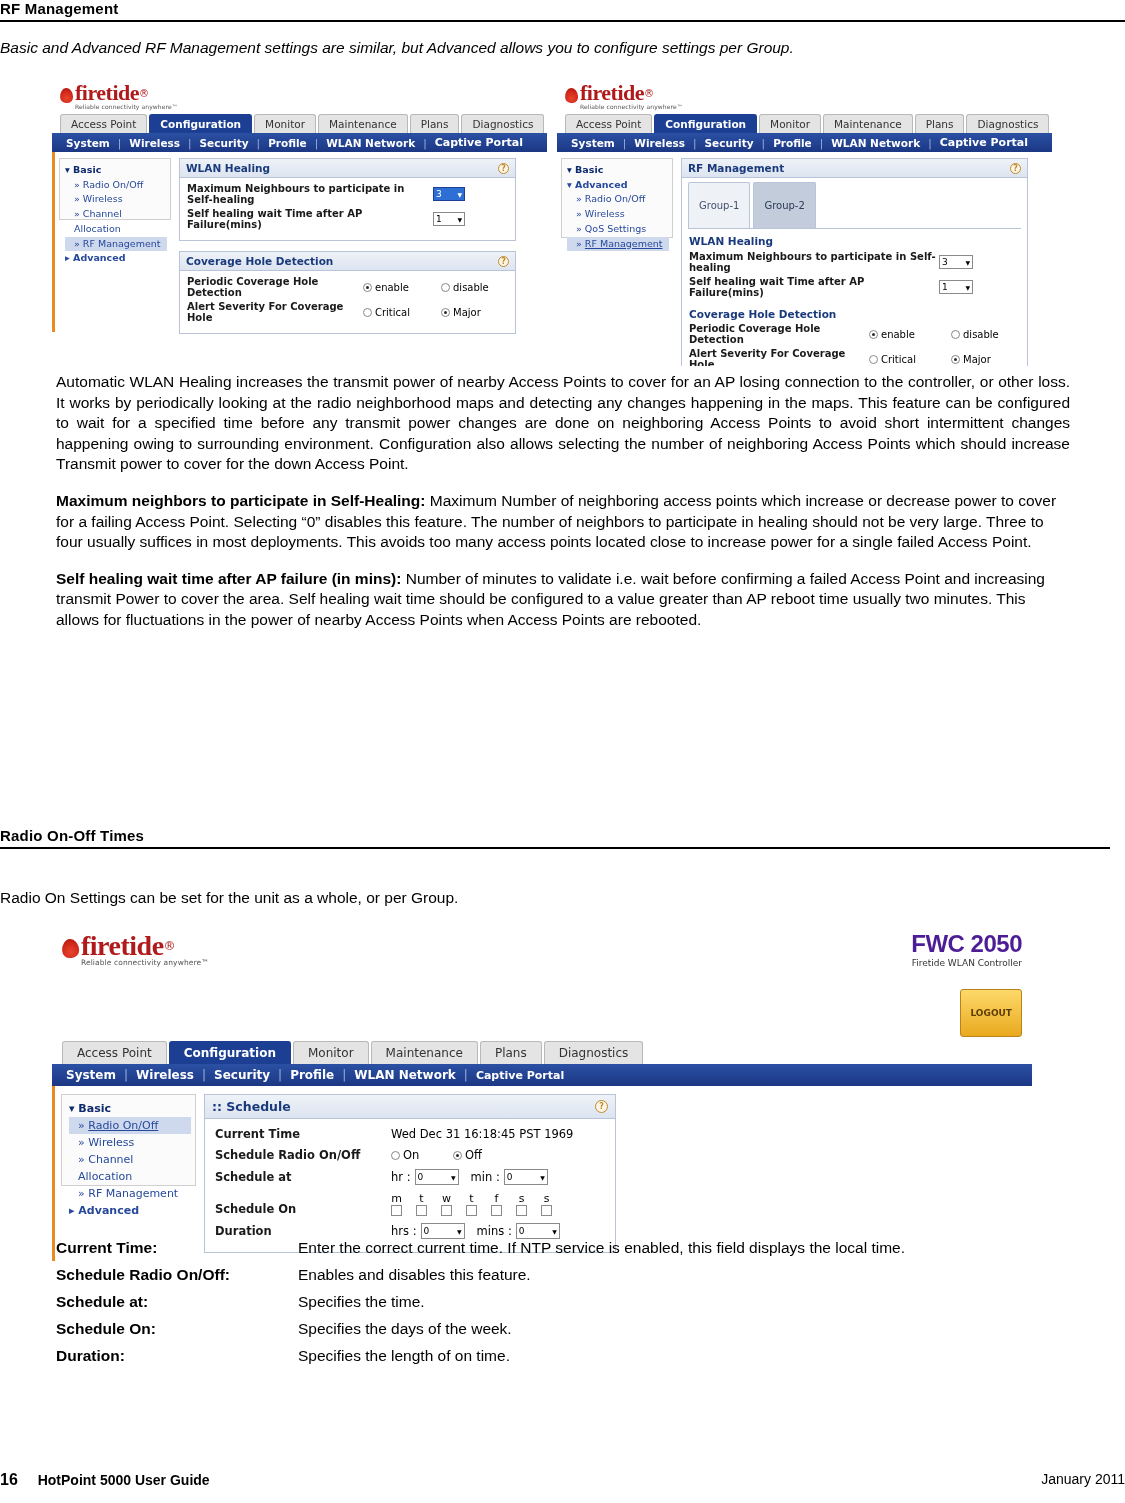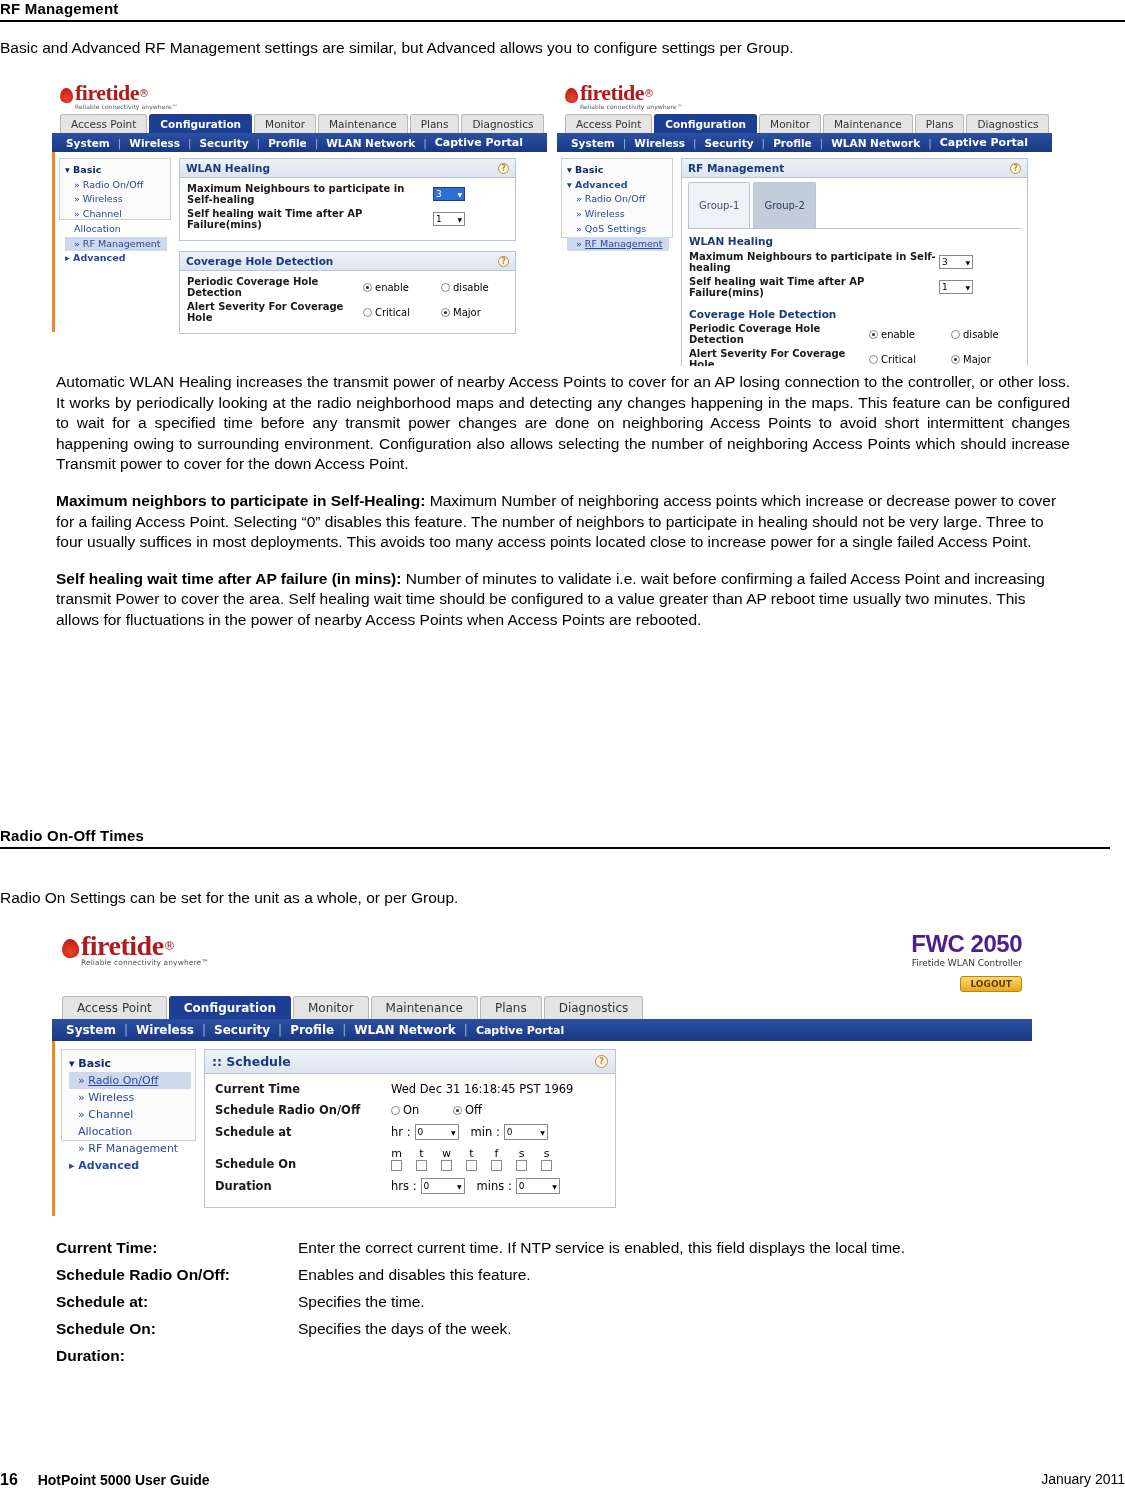--- a/index.html
+++ b/index.html
@@ -204,22 +204,22 @@
     font-family: "Liberation Sans", sans-serif;
     font-size: 24px; font-weight: bold; color: #4c1d95; letter-spacing: -0.5px;
   }
   .fwc-sub { font-size: 9px; color: #333; }
   .logout {
     display: inline-block;
     background: linear-gradient(#fdd96a, #e9a91f);
     border: 1px solid #b9831a;
     border-radius: 3px;
     font-size: 9px; font-weight: bold; color: #5d3c05;
-    padding: 2px 9px;
-    margin-top: 8px;
+    padding: 18px 9px;
+    margin-top: 21px;
   }
 
   
   .footer {
     position: absolute;
     left: 0; right: 0; bottom: 14px;
     display: flex; justify-content: space-between;
     font-size: 14px;
   }
   .footer .l { font-weight: bold; }
@@ -228,21 +228,21 @@
 </head>
 <body>
 
 <div class="page">
 
   <div style="position:absolute; left:0; top:0; width:1125px;">
     <div class="section-head">RF Management</div>
   </div>
 
   <div style="position:absolute; left:0; top:38px; width:1125px;">
-    <div class="body-para" style="margin:0;">Basic and Advanced RF Management settings are similar, but Advanced allows you to configure settings per Group.</div>
+    <div class="body-para" style="margin:0;font-style:italic;">Basic and Advanced RF Management settings are similar, but Advanced allows you to configure settings per Group.</div>
   </div>
 
   <div style="position:absolute; left:52px; top:76px; width:1000px; height:280px;">
 
     <div class="shot" style="position:absolute; left:0; top:0; width:495px;">
       <div style="padding:4px 0 2px 8px;">
         <div style="display:flex; align-items:center;">
           <span class="flame"></span>
           <span class="fw-logo" style="font-size:22px;">firetide</span>
           <span style="color:#b01a1a; font-size:10px; vertical-align:top;">®</span>
@@ -591,20 +591,21 @@
     <div class="row">
       <div class="t">Schedule at:</div>
       <div class="d">Specifies the time.</div>
     </div>
     <div class="row">
       <div class="t">Schedule On:</div>
       <div class="d">Specifies the days of the week.</div>
     </div>
     <div class="row">
       <div class="t">Duration:</div>
+      <div class="d">Specifies the length of on time.</div>
     </div>
   </div>
 
   <div class="footer">
     <div class="l">
       <span style="font-size:16px;">16</span>
       <span style="margin-left:16px;" class="guide">HotPoint 5000 User Guide</span>
     </div>
     <div>January 2011</div>
   </div>

